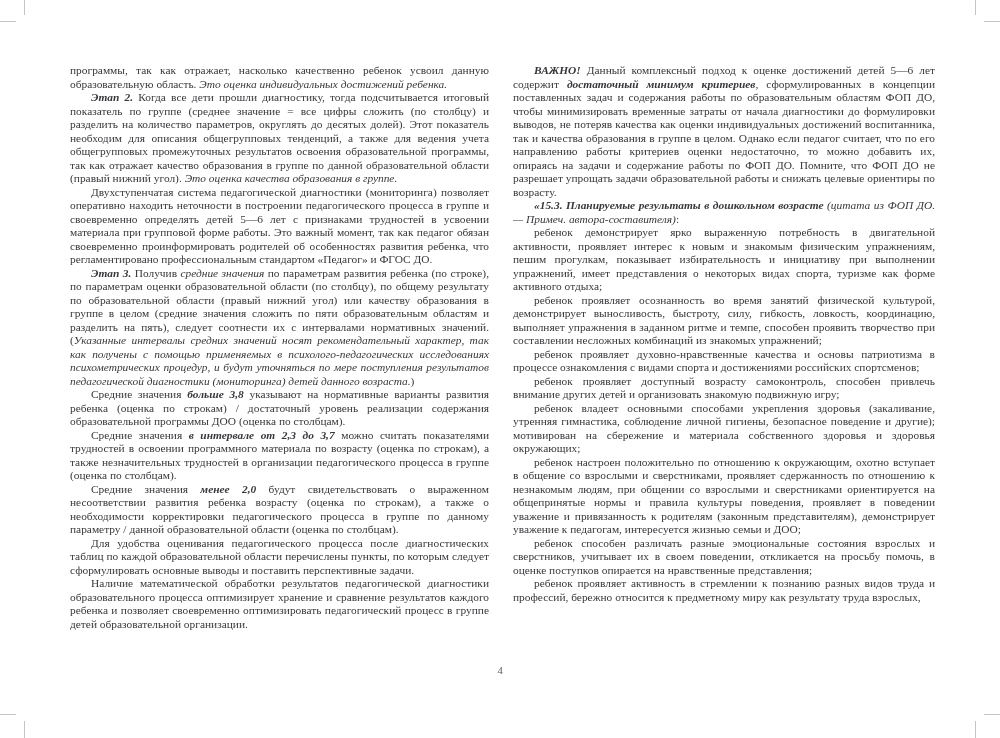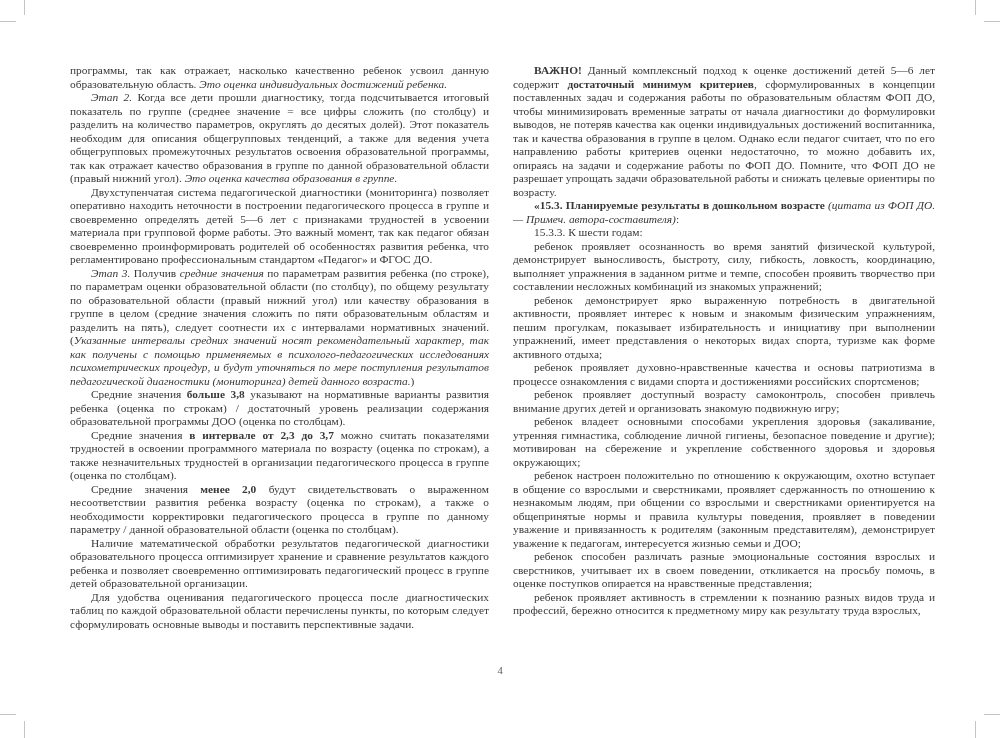--- a/index.html
+++ b/index.html
@@ -24,23 +24,23 @@
     font-size:11.4px;
     line-height:13.5px;
     text-align:justify;
     text-justify:inter-word;
   }
   .column.left{left:70px;width:419px;}
   .column.right{left:513px;width:422px;}
   .para{text-indent:21px;}
   .para.noindent{text-indent:0;}
   .run{white-space:pre-wrap;}
-  .run.b{font-weight:bold;}
+  .run.b{font-weight:bold;font-style:italic;}
   .run.i{font-style:italic;}
-  .run.bi{font-weight:normal;font-style:italic;}
+  .run.bi{font-weight:bold;font-style:italic;}
   .page-number{
     position:absolute;
     left:0;top:665px;width:1000px;
     text-align:center;
     font-size:10.5px;
     color:var(--pagenum-color);
   }
 </style>
 </head>
 <body>
@@ -57,32 +57,31 @@
   <div class="crop" style="left:975px;top:721px;width:1px;height:17px"></div>
 
   <div class="column left">
       <p class="para noindent"><span class="run">программы, так как отражает, насколько качественно ребенок усвоил данную образовательную область. </span><span class="run i">Это оценка индивидуальных достижений ребенка.</span></p>
       <p class="para"><span class="run bi">Этап 2.</span><span class="run"> Когда все дети прошли диагностику, тогда подсчитывается итоговый показатель по группе (среднее значение = все цифры сложить (по столбцу) и разделить на количество параметров, округлять до десятых долей). Этот показатель необходим для описания общегрупповых тенденций, а также для ведения учета общегрупповых промежуточных результатов освоения образовательной программы, так как отражает качество образования в группе по данной образовательной области (правый нижний угол). </span><span class="run i">Это оценка качества образования в группе.</span></p>
       <p class="para"><span class="run">Двухступенчатая система педагогической диагностики (мониторинга) позволяет оперативно находить неточности в построении педагогического процесса в группе и своевременно определять детей 5—6 лет с признаками трудностей в усвоении материала при групповой форме работы. Это важный момент, так как педагог обязан своевременно проинформировать родителей об особенностях развития ребенка, что регламентировано профессиональным стандартом «Педагог» и ФГОС ДО.</span></p>
       <p class="para"><span class="run bi">Этап 3.</span><span class="run"> Получив </span><span class="run i">средние значения</span><span class="run"> по параметрам развития ребенка (по строке), по параметрам оценки образовательной области (по столбцу), по общему результату по образовательной области (правый нижний угол) или качеству образования в группе в целом (средние значения сложить по пяти образовательным областям и разделить на пять), следует соотнести их с интервалами нормативных значений. (</span><span class="run i">Указанные интервалы средних значений носят рекомендательный характер, так как получены с помощью применяемых в психолого-педагогических исследованиях психометрических процедур, и будут уточняться по мере поступления результатов педагогической диагностики (мониторинга) детей данного возраста.</span><span class="run">)</span></p>
       <p class="para"><span class="run">Средние значения </span><span class="run b">больше 3,8</span><span class="run"> указывают на нормативные варианты развития ребенка (оценка по строкам) / достаточный уровень реализации содержания образовательной программы ДОО (оценка по столбцам).</span></p>
       <p class="para"><span class="run">Средние значения </span><span class="run b">в интервале от 2,3 до 3,7</span><span class="run"> можно считать показателями трудностей в освоении программного материала по возрасту (оценка по строкам), а также незначительных трудностей в организации педагогического процесса в группе (оценка по столбцам).</span></p>
       <p class="para"><span class="run">Средние значения </span><span class="run b">менее 2,0</span><span class="run"> будут свидетельствовать о выраженном несоответствии развития ребенка возрасту (оценка по строкам), а также о необходимости корректировки педагогического процесса в группе по данному параметру / данной образовательной области (оценка по столбцам).</span></p>
+      <p class="para"><span class="run">Для удобства оценивания педагогического процесса после диагностических таблиц по каждой образовательной области перечислены пункты, по которым следует сформулировать основные выводы и поставить перспективные задачи.</span></p>
       <p class="para"><span class="run">Наличие математической обработки результатов педагогической диагностики образовательного процесса оптимизирует хранение и сравнение результатов каждого ребенка и позволяет своевременно оптимизировать педагогический процесс в группе детей образовательной организации.</span></p>
-      <p class="para"><span class="run">Для удобства оценивания педагогического процесса после диагностических таблиц по каждой образовательной области перечислены пункты, по которым следует сформулировать основные выводы и поставить перспективные задачи.</span></p>
     </div>
   <div class="column right">
       <p class="para"><span class="run b">ВАЖНО!</span><span class="run"> Данный комплексный подход к оценке достижений детей 5—6 лет содержит </span><span class="run b">достаточный минимум критериев</span><span class="run">, сформулированных в концепции поставленных задач и содержания работы по образовательным областям ФОП ДО, чтобы минимизировать временные затраты от начала диагностики до формулировки выводов, не потеряв качества как оценки индивидуальных достижений воспитанника, так и качества образования в группе в целом. Однако если педагог считает, что по его направлению работы критериев оценки недостаточно, то можно добавить их, опираясь на задачи и содержание работы по ФОП ДО. Помните, что ФОП ДО не разрешает упрощать задачи образовательной работы и снижать целевые ориентиры по возрасту.</span></p>
       <p class="para"><span class="run b">«15.3. Планируемые результаты в дошкольном возрасте </span><span class="run i">(цитата из ФОП ДО. — Примеч. автора-составителя)</span><span class="run">:</span></p>
-      <p class="para"><span class="run">15.3.3. К шести годам:</span></p>
+      <p class="para"><span class="run">ребенок демонстрирует ярко выраженную потребность в двигательной активности, проявляет интерес к новым и знакомым физическим упражнениям, пешим прогулкам, показывает избирательность и инициативу при выполнении упражнений, имеет представления о некоторых видах спорта, туризме как форме активного отдыха;</span></p>
       <p class="para"><span class="run">ребенок проявляет осознанность во время занятий физической культурой, демонстрирует выносливость, быстроту, силу, гибкость, ловкость, координацию, выполняет упражнения в заданном ритме и темпе, способен проявить творчество при составлении несложных комбинаций из знакомых упражнений;</span></p>
-      <p class="para"><span class="run">ребенок демонстрирует ярко выраженную потребность в двигательной активности, проявляет интерес к новым и знакомым физическим упражнениям, пешим прогулкам, показывает избирательность и инициативу при выполнении упражнений, имеет представления о некоторых видах спорта, туризме как форме активного отдыха;</span></p>
       <p class="para"><span class="run">ребенок проявляет духовно-нравственные качества и основы патриотизма в процессе ознакомления с видами спорта и достижениями российских спортсменов;</span></p>
       <p class="para"><span class="run">ребенок проявляет доступный возрасту самоконтроль, способен привлечь внимание других детей и организовать знакомую подвижную игру;</span></p>
-      <p class="para"><span class="run">ребенок владеет основными способами укрепления здоровья (закаливание, утренняя гимнастика, соблюдение личной гигиены, безопасное поведение и другие); мотивирован на сбережение и укрепление собственного здоровья и здоровья окружающих;</span></p>
+      <p class="para"><span class="run">ребенок владеет основными способами укрепления здоровья (закаливание, утренняя гимнастика, соблюдение личной гигиены, безопасное поведение и другие); мотивирован на сбережение и материала собственного здоровья и здоровья окружающих;</span></p>
       <p class="para"><span class="run">ребенок настроен положительно по отношению к окружающим, охотно вступает в общение со взрослыми и сверстниками, проявляет сдержанность по отношению к незнакомым людям, при общении со взрослыми и сверстниками ориентируется на общепринятые нормы и правила культуры поведения, проявляет в поведении уважение и привязанность к родителям (законным представителям), демонстрирует уважение к педагогам, интересуется жизнью семьи и ДОО;</span></p>
       <p class="para"><span class="run">ребенок способен различать разные эмоциональные состояния взрослых и сверстников, учитывает их в своем поведении, откликается на просьбу помочь, в оценке поступков опирается на нравственные представления;</span></p>
       <p class="para"><span class="run">ребенок проявляет активность в стремлении к познанию разных видов труда и профессий, бережно относится к предметному миру как результату труда взрослых,</span></p>
     </div>
 
   <div class="page-number">4</div>
 
 </div>
 
 </body></html>

